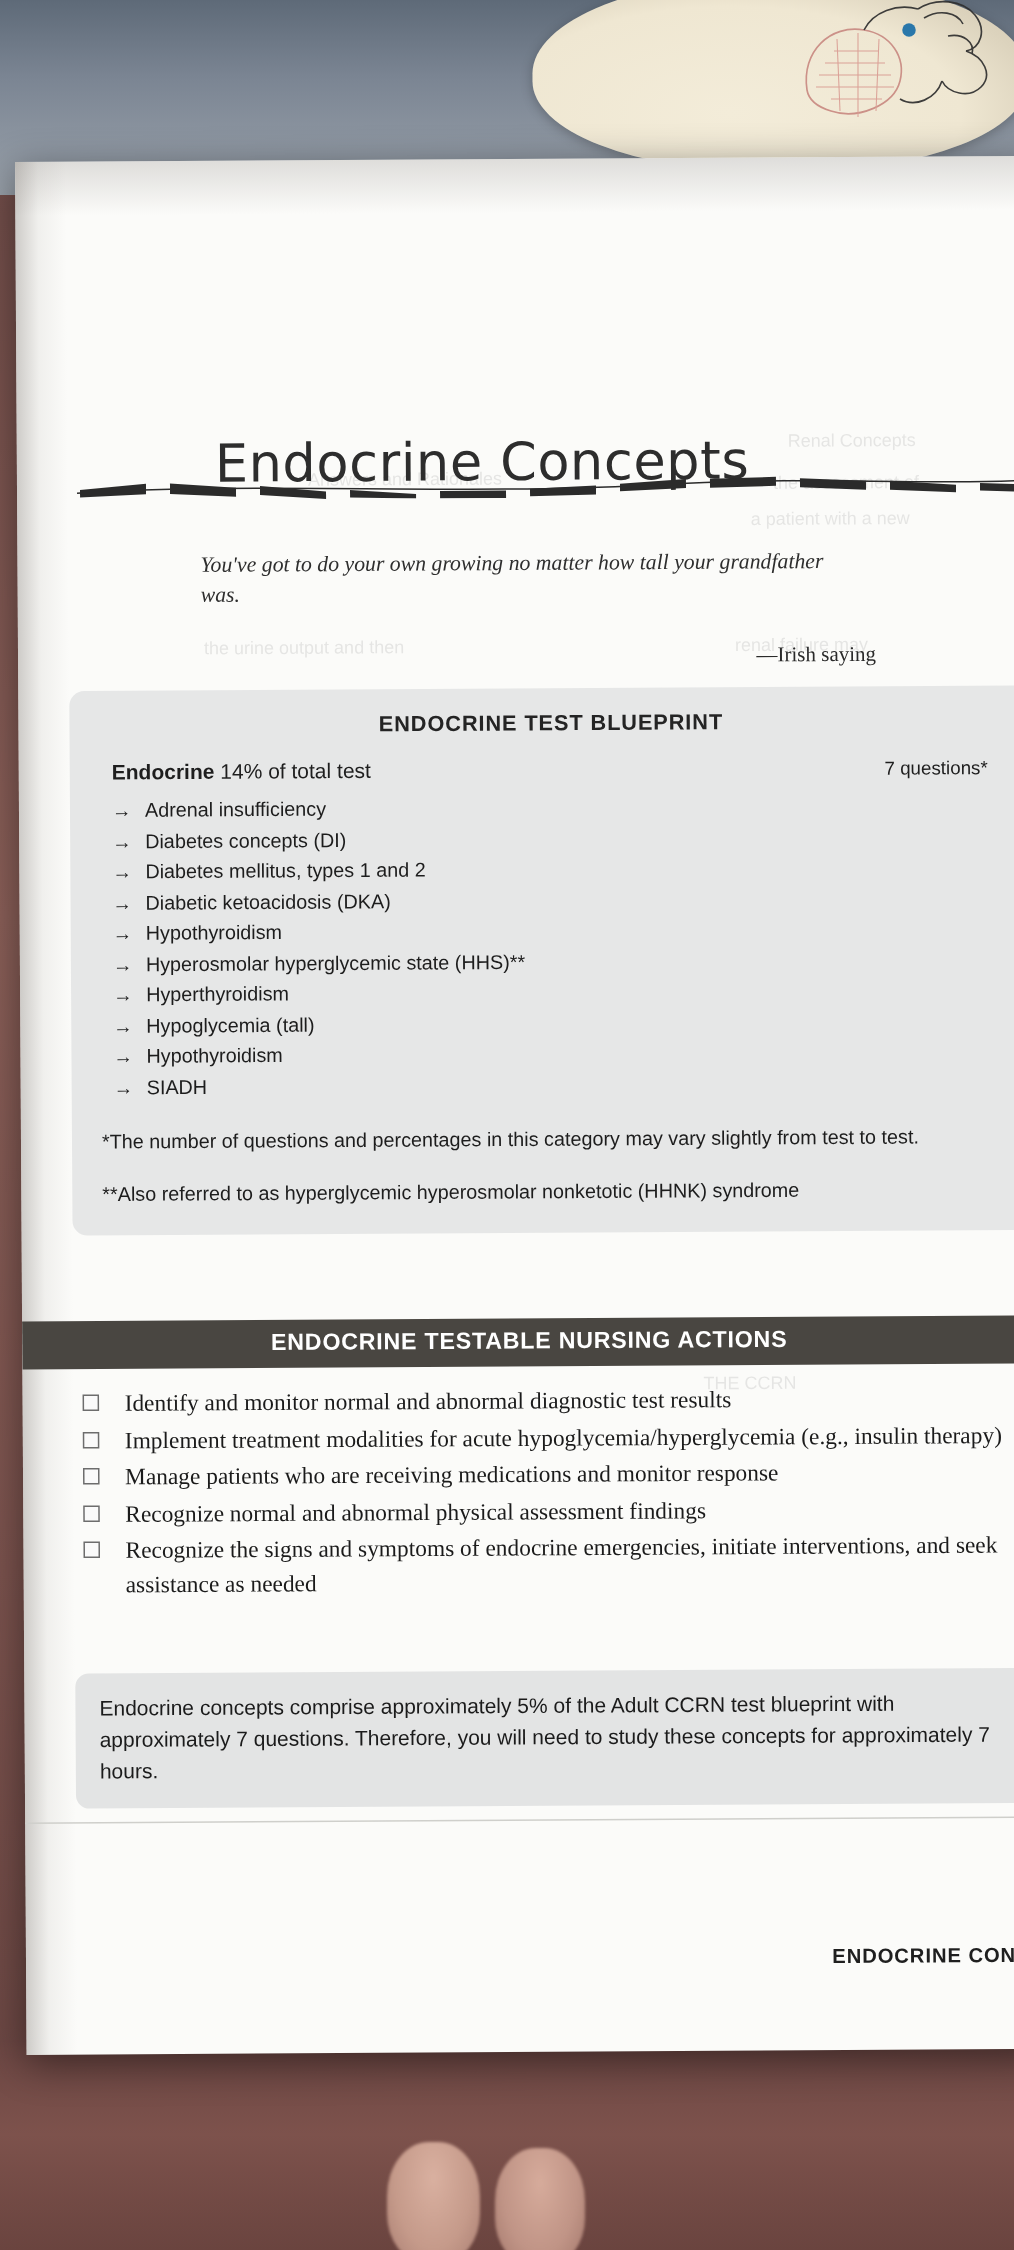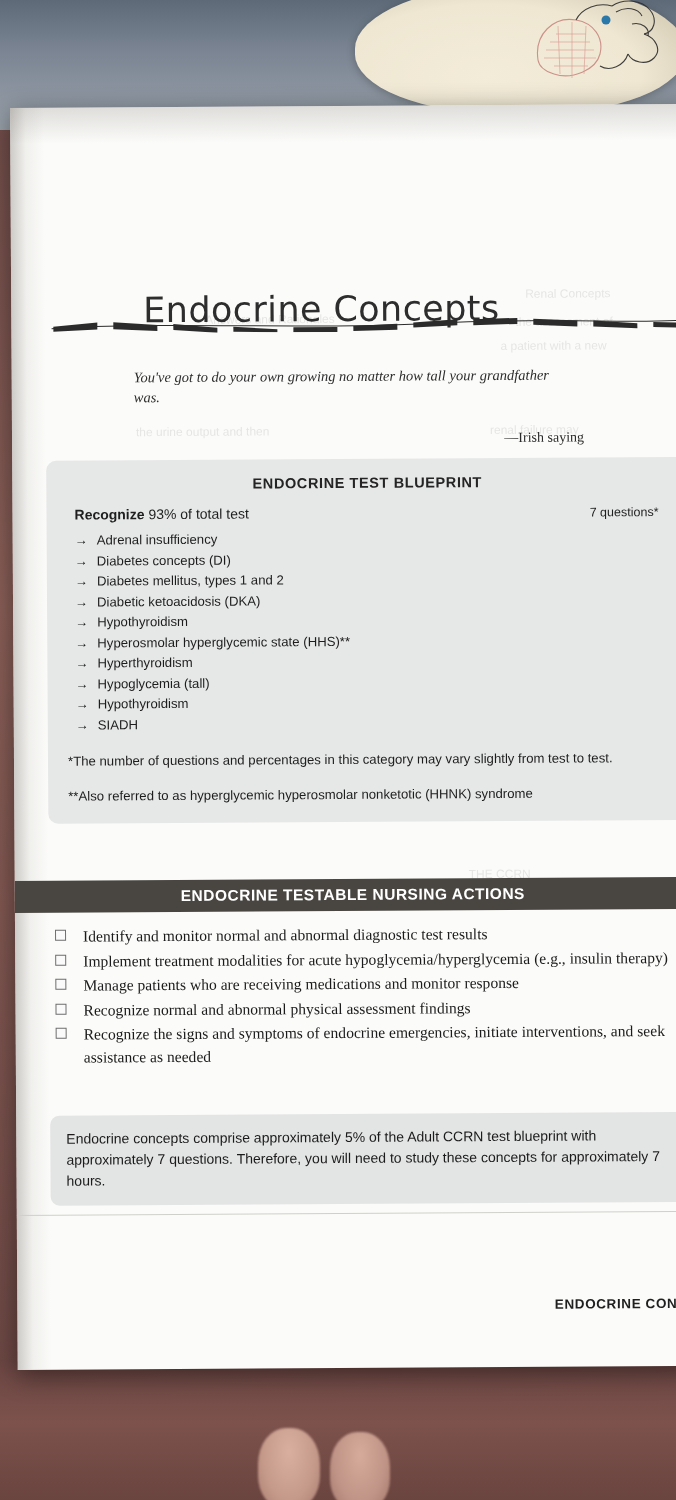--- a/index.html
+++ b/index.html
@@ -297,21 +297,21 @@
       <div class="ghost" style="left:480px; top:182px;">Renal Concepts</div>
       <div class="ghost" style="left:160px; top:206px;">Answers and Rationales</div>
       <div class="ghost" style="left:470px; top:210px;">the assessment of</div>
       <div class="ghost" style="left:455px; top:234px;">a patient with a new</div>
       <div class="ghost" style="left:90px; top:318px;">the urine output and then</div>
       <div class="ghost" style="left:444px; top:318px;">renal failure may</div>
       <div class="ghost" style="left:80px; top:396px;">administration of</div>
       <div class="ghost" style="left:470px; top:436px;">acid production</div>
       <div class="ghost" style="left:300px; top:530px;">maintain perfusion of the</div>
       <div class="ghost" style="left:330px; top:612px;">hemodialysis access site</div>
-      <div class="ghost" style="left:420px; top:762px;">THE CCRN</div>
+      <div class="ghost" style="left:420px; top:810px;">THE CCRN</div>
 
       <h1 class="chapter-title">Endocrine Concepts</h1>
 
       <svg class="title-rule" viewBox="0 0 636 14" preserveAspectRatio="none">
         <path d="M0 9 C120 2, 250 12, 380 6 C500 0, 580 8, 636 4" stroke="#2b2b2b" stroke-width="1" fill="none"></path>
         <g fill="#2b2b2b">
           <path d="M2 7 L46 3 L46 10 L2 12 Z"></path>
           <path d="M62 3 L106 6 L106 12 L62 10 Z"></path>
           <path d="M122 5 L166 9 L166 14 L122 11 Z"></path>
           <path d="M182 8 L226 11 L226 14 L182 13 Z"></path>
@@ -325,22 +325,22 @@
         </g>
       </svg>
 
       <div class="quote">You've got to do your own growing no matter how tall your grandfather was.</div>
       <div class="quote-attrib">—Irish saying</div>
 
       <section class="blueprint">
         <div class="blueprint-title">ENDOCRINE TEST BLUEPRINT</div>
         <div class="bp-head">
           <div class="bp-head-left">
-            <b>Recognize</b>
-            <span>93% of total test</span>
+            <b>Endocrine</b>
+            <span>14% of total test</span>
           </div>
           <div class="bp-head-right">7 questions*</div>
         </div>
         <ul class="bp-list">
           <li><span class="arrow">→</span><span>Adrenal insufficiency</span></li>
           <li><span class="arrow">→</span><span>Diabetes concepts (DI)</span></li>
           <li><span class="arrow">→</span><span>Diabetes mellitus, types 1 and 2</span></li>
           <li><span class="arrow">→</span><span>Diabetic ketoacidosis (DKA)</span></li>
           <li><span class="arrow">→</span><span>Hypothyroidism</span></li>
           <li><span class="arrow">→</span><span>Hyperosmolar hyperglycemic state (HHS)**</span></li>

